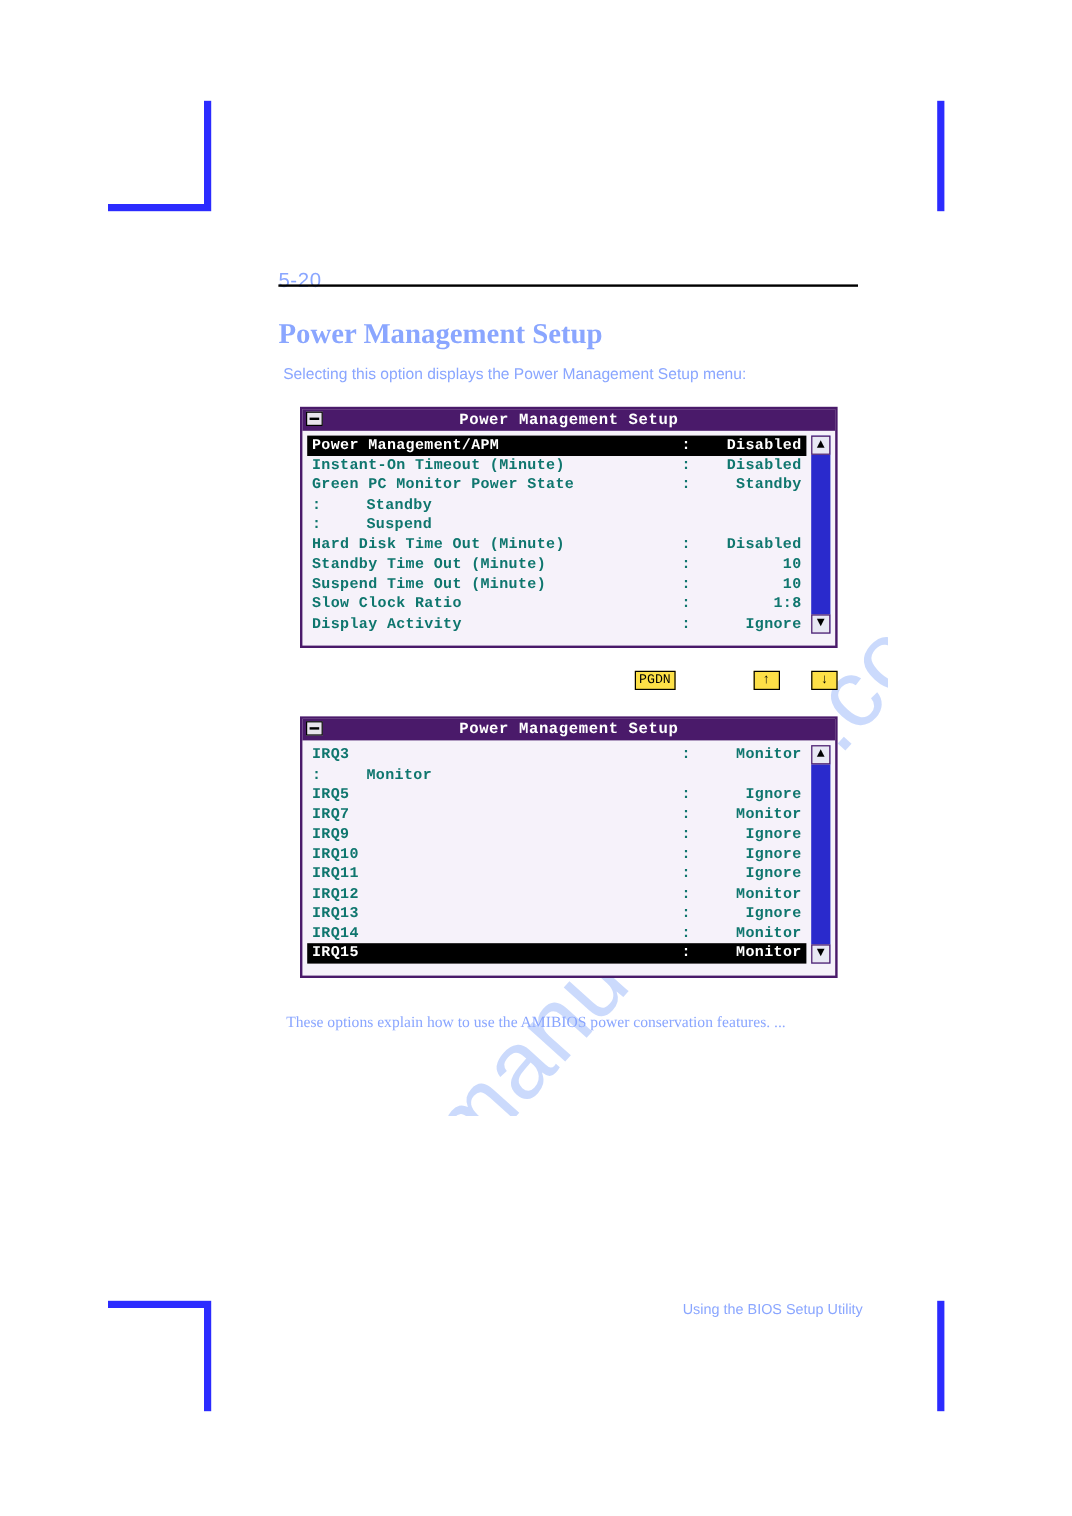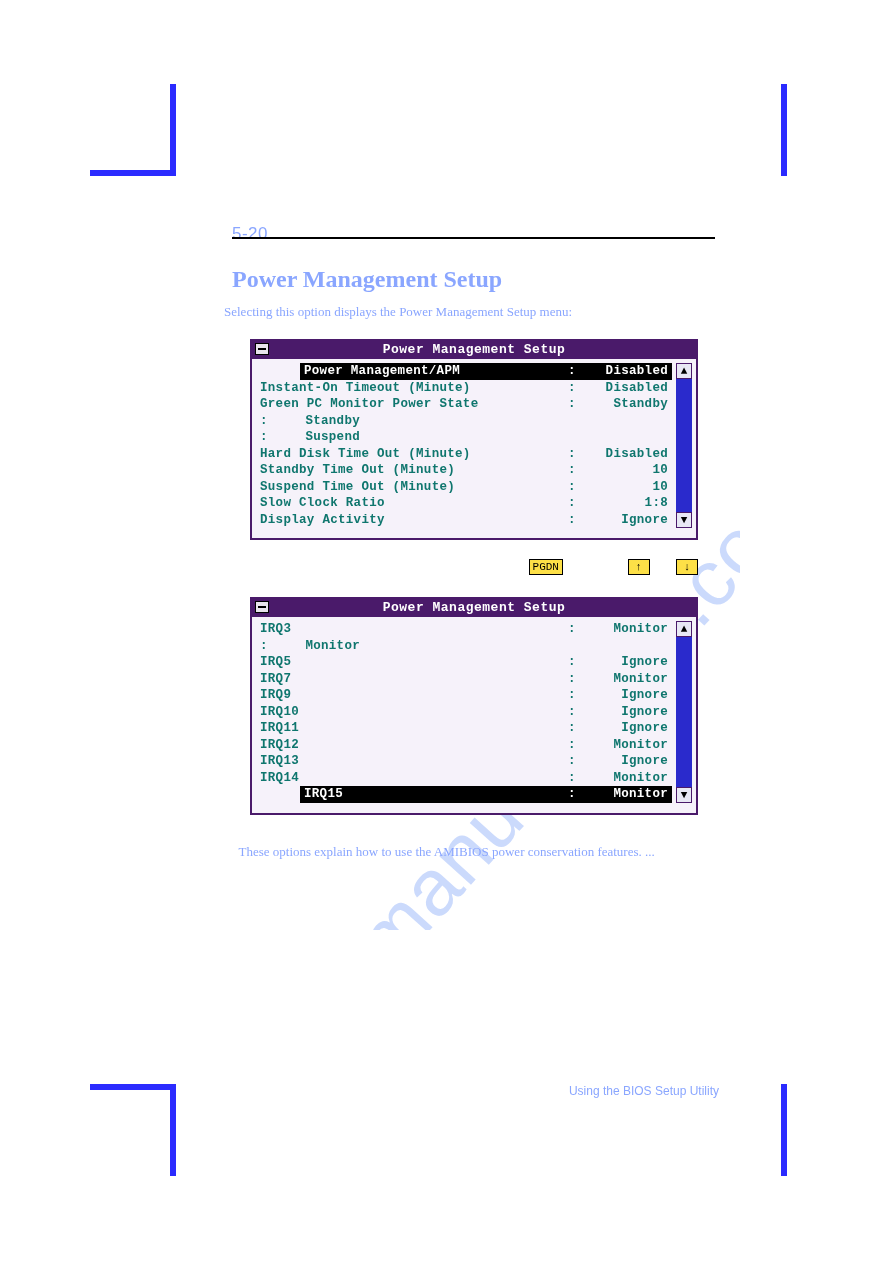--- a/index.html
+++ b/index.html
@@ -45,23 +45,23 @@
     top: 266px;
     left: 232px;
     font-family: Georgia, "Times New Roman", serif;
     font-size: 24px;
     color: #8aa6ff;
     font-weight: bold;
   }
   .intro {
     position: absolute;
     top: 303px;
-    left: 224px;
+    left: 236px;
     width: 483px;
-    font-family: Liberation Serif, serif;
+    font-family: Liberation Sans, sans-serif;
     font-size: 13px;
     color: #8aa6ff;
     line-height: 1.4;
   }
 
   .bios {
     position: absolute;
     left: 250px;
     width: 448px;
     border: 2px solid #4a1a6a;
@@ -109,21 +109,20 @@
     padding: 0 4px;
     line-height: 16.5px;
     letter-spacing: 0.3px;
   }
   .row .lbl { flex: 1; white-space: pre; }
   .row .sep { width: 14px; text-align: left; }
   .row .val { width: 86px; text-align: right; white-space: pre; }
   .row.sel {
     background: #000;
     color: #fff;
-    margin-left: 44px;
   }
   .scroll {
     position: absolute;
     right: 4px;
     top: 4px;
     bottom: 10px;
     width: 16px;
     background: #2a2acc;
   }
   .arrowbtn {

